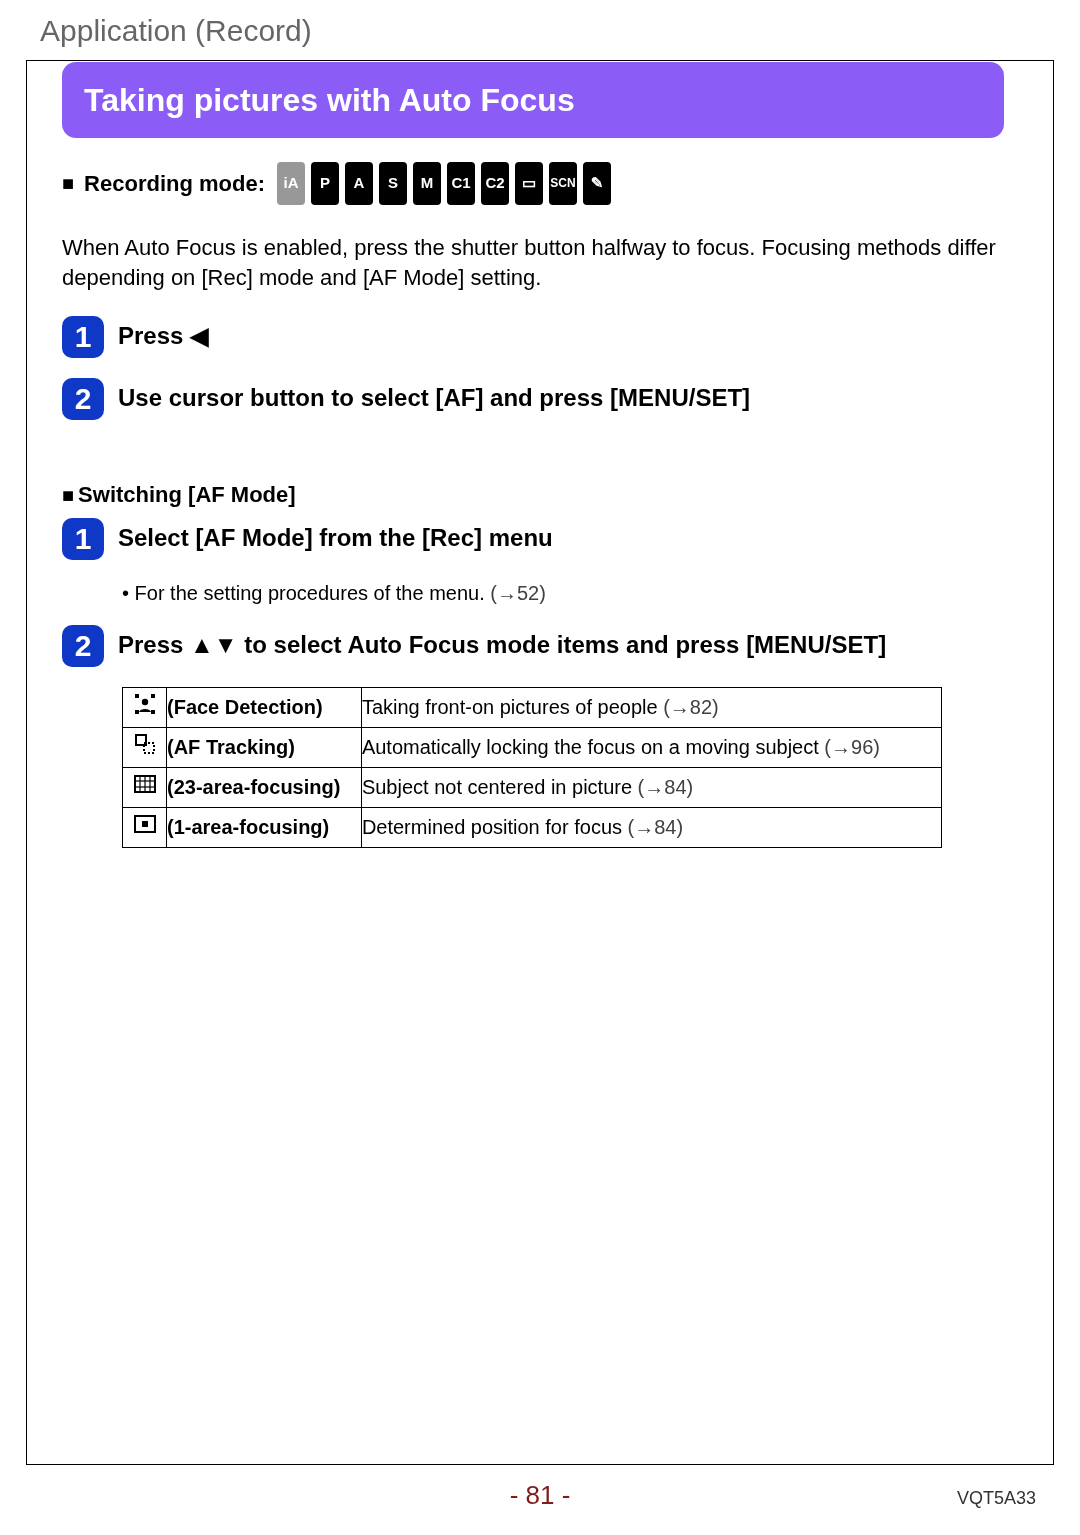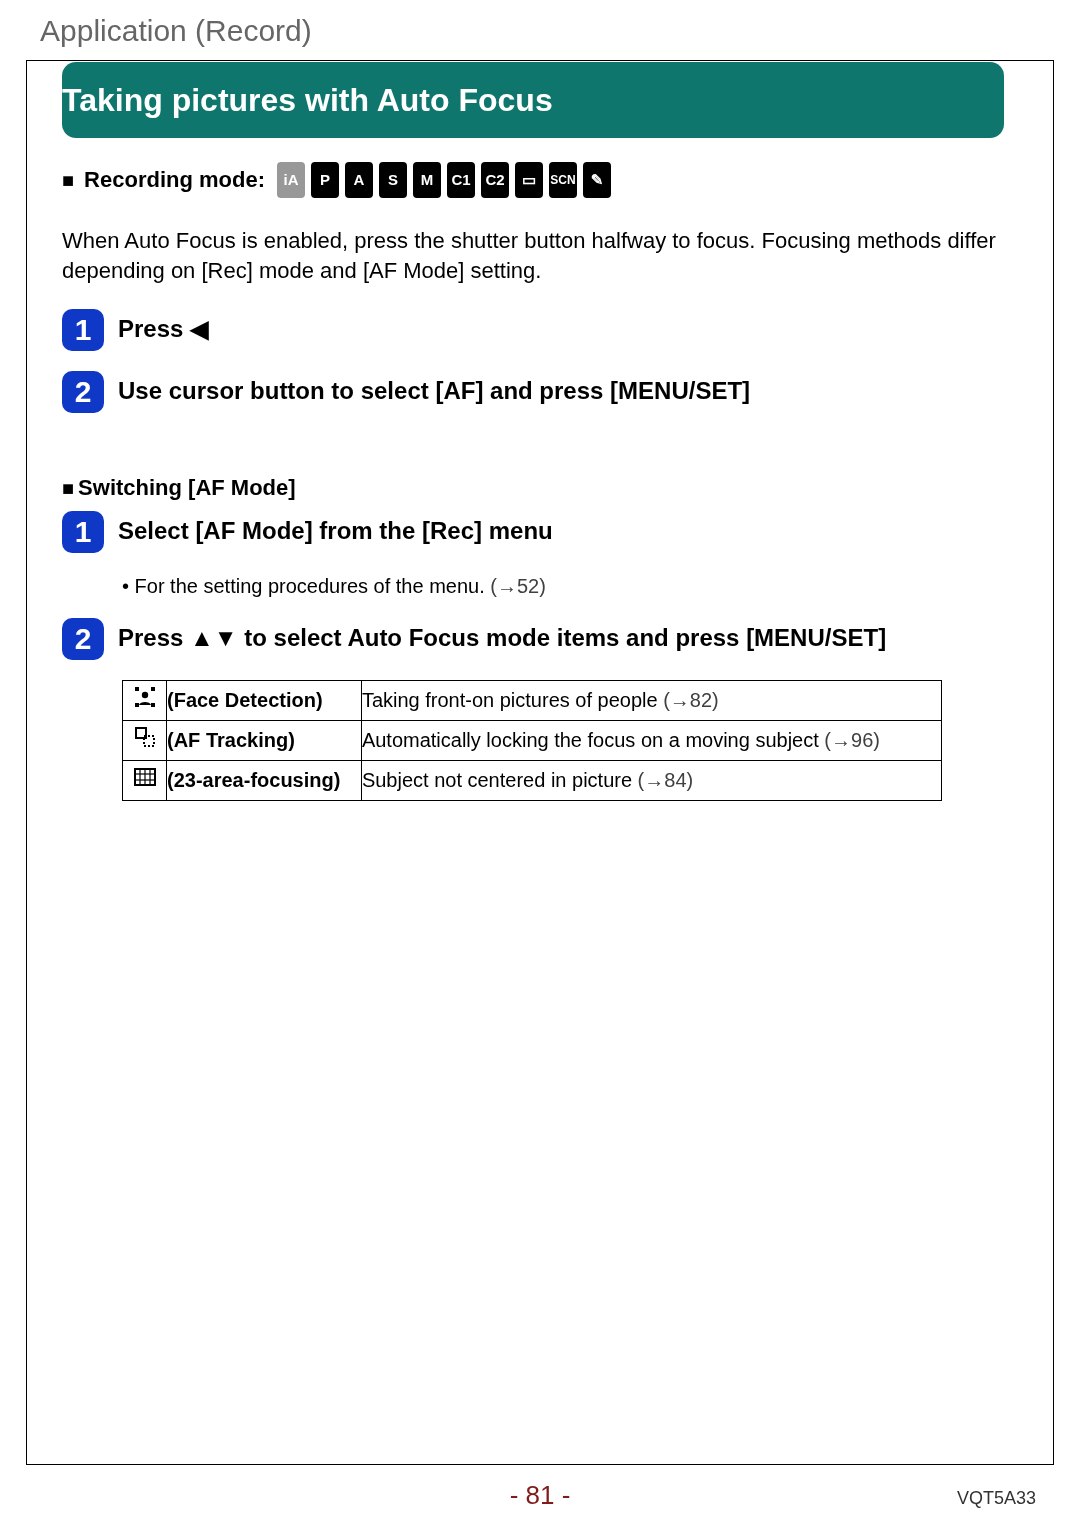--- a/index.html
+++ b/index.html
@@ -1,24 +1,24 @@
 <!DOCTYPE html>
 <html><head>
 <meta charset="utf-8">
 <style>
   * { margin:0; padding:0; box-sizing:border-box; }
   body { font-family: Arial, Helvetica, sans-serif; background:#fff; width:1080px; height:1535px; position:relative; color:#000; }
   .page-border { position:absolute; top:60px; left:26px; right:26px; bottom:70px; border:1px solid #000; }
   .header-category { position:absolute; top:14px; left:40px; font-size:30px; color:#666; }
-  .title-banner { position:absolute; top:62px; left:62px; width:942px; height:76px; background:#0f766e; border-radius:14px; color:#fff; font-size:32px; font-weight:bold; display:flex; align-items:center; }
+  .title-banner { position:absolute; top:62px; left:62px; width:942px; height:76px; background:#8b5cf6; border-radius:14px; color:#fff; font-size:32px; font-weight:bold; display:flex; align-items:center; padding-left:22px; }
   .content { position:absolute; top:162px; left:62px; width:942px; font-size:22px; line-height:1.35; }
   .rec-mode-line { display:flex; align-items:center; gap:6px; margin-bottom:28px; }
   .sq-bullet { font-size:20px; margin-right:4px; }
   .rec-mode-label { font-weight:bold; font-size:22px; margin-right:6px; }
-  .mode-icon { display:inline-flex; align-items:center; justify-content:center; width:28px; height:36px; border-radius:4px; font-size:15px; font-weight:bold; font-family:Arial, sans-serif; }
+  .mode-icon { display:inline-flex; align-items:center; justify-content:center; width:28px; height:43px; border-radius:4px; font-size:15px; font-weight:bold; font-family:Arial, sans-serif; }
   .mode-dark { background:#000; color:#fff; }
   .mode-dim  { background:#000; color:#fff; opacity:0.4; }
   .intro-text { font-size:22px; margin-bottom:24px; }
   .step { display:flex; align-items:flex-start; margin-bottom:20px; }
   .step-num { flex:0 0 auto; width:42px; height:42px; border-radius:10px; background:#1038C6; color:#fff; font-size:30px; font-weight:bold; display:flex; align-items:center; justify-content:center; margin-right:14px; }
   .step-text { font-size:24px; font-weight:bold; line-height:1.3; padding-top:4px; }
   .subheading { font-weight:bold; font-size:22px; margin-top:60px; margin-bottom:8px; }
   .sub-bullet { font-size:20px; margin-left:60px; margin-top:4px; }
   .link { color:#404040; }
   .af-table { border-collapse:collapse; margin-left:60px; margin-top:14px; width:820px; font-size:20px; }
@@ -127,19 +127,31 @@
           <line x1="7" y1="4" x2="7" y2="20" stroke="#000" stroke-width="1.2"></line>
           <line x1="12" y1="4" x2="12" y2="20" stroke="#000" stroke-width="1.2"></line>
           <line x1="17" y1="4" x2="17" y2="20" stroke="#000" stroke-width="1.2"></line>
         </svg>
       </td>
       <td class="name-cell">(23-area-focusing)</td>
       <td>
         <span>Subject not centered in picture </span><span class="link">(→84)</span>
       </td>
     </tr>
+    <tr>
+      <td class="icon-cell">
+        <svg class="mini" viewBox="0 0 24 24">
+              <rect x="2" y="4" width="20" height="16" fill="none" stroke="#000" stroke-width="2"></rect>
+              <rect x="9" y="9" width="6" height="6" fill="#000"></rect>
+            </svg>
+      </td>
+      <td class="name-cell">(1-area-focusing)</td>
+      <td>
+        <span>Determined position for focus </span><span class="link">(→84)</span>
+      </td>
+    </tr>
   </tbody>
     </table>
 
 </div>
 
 <div class="page-number">- 81 -</div>
 <div class="doc-code">VQT5A33</div>
 
 </body></html>

